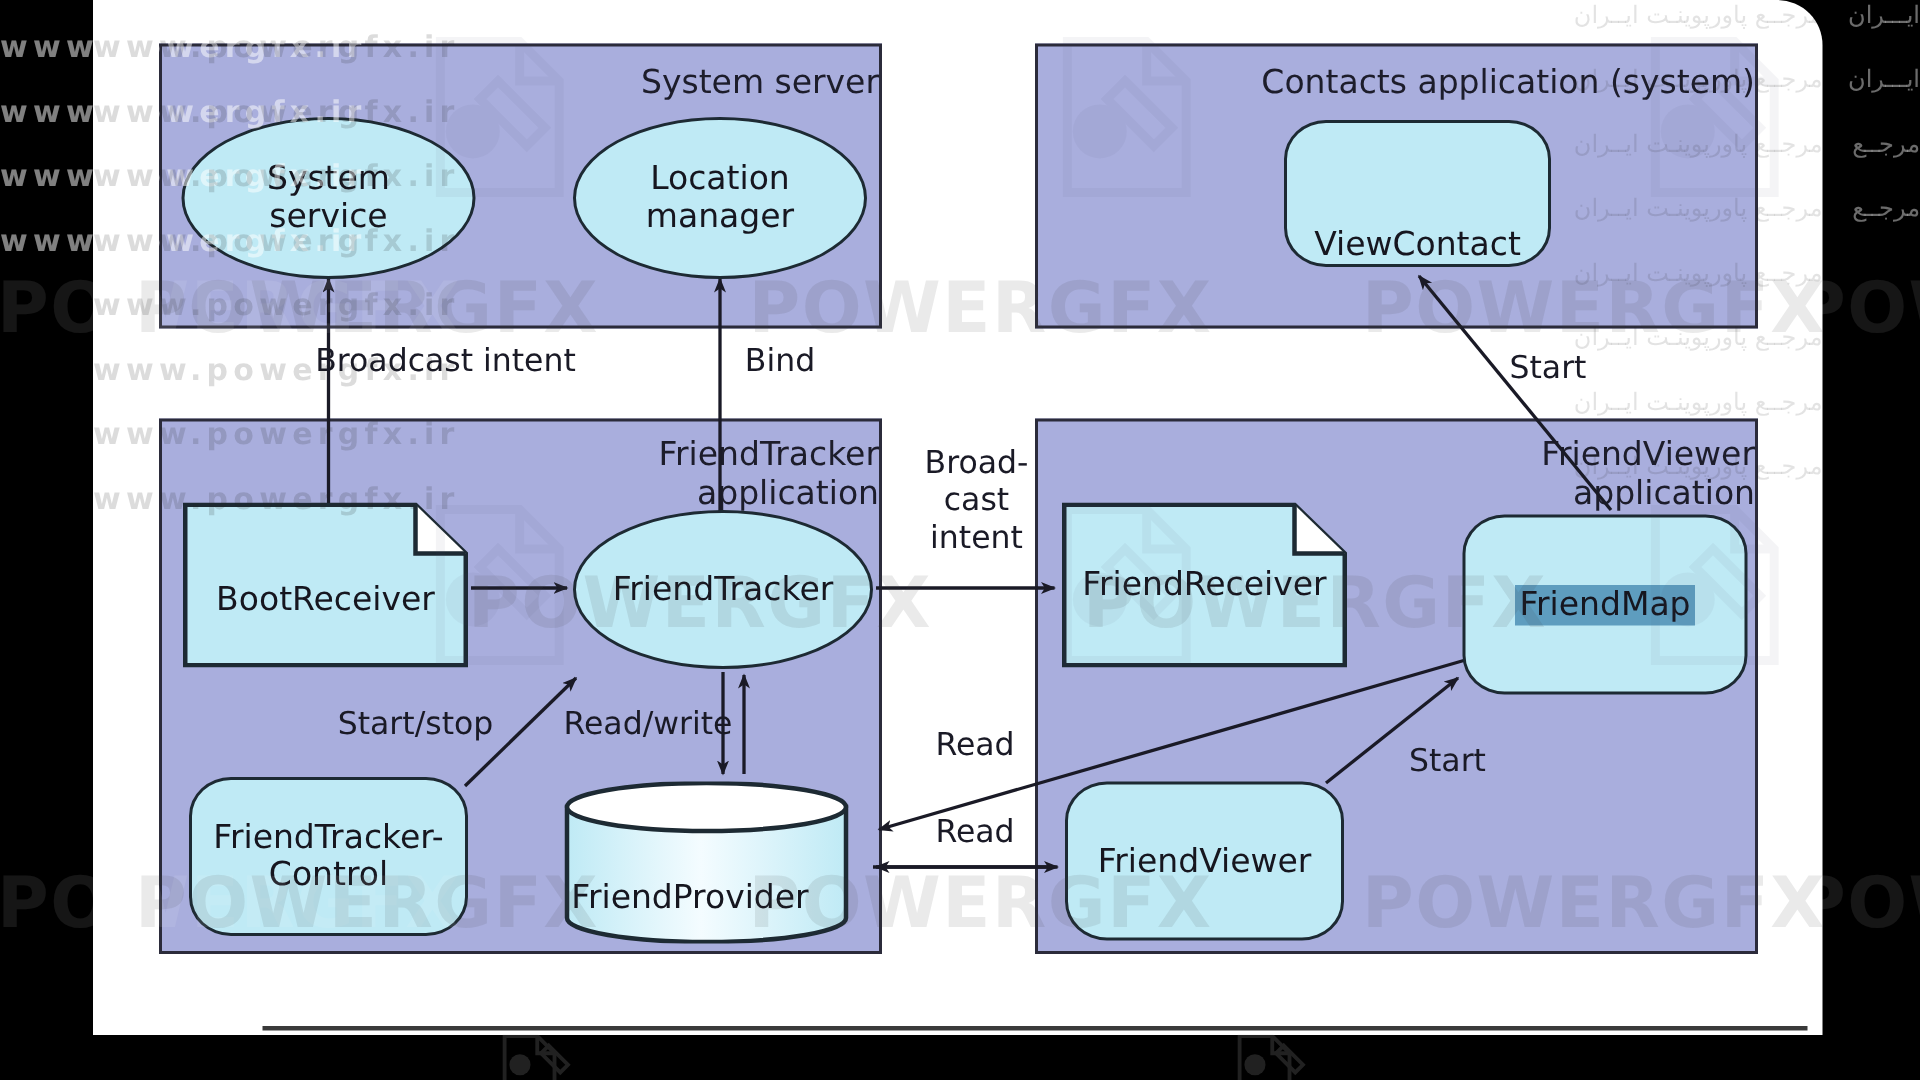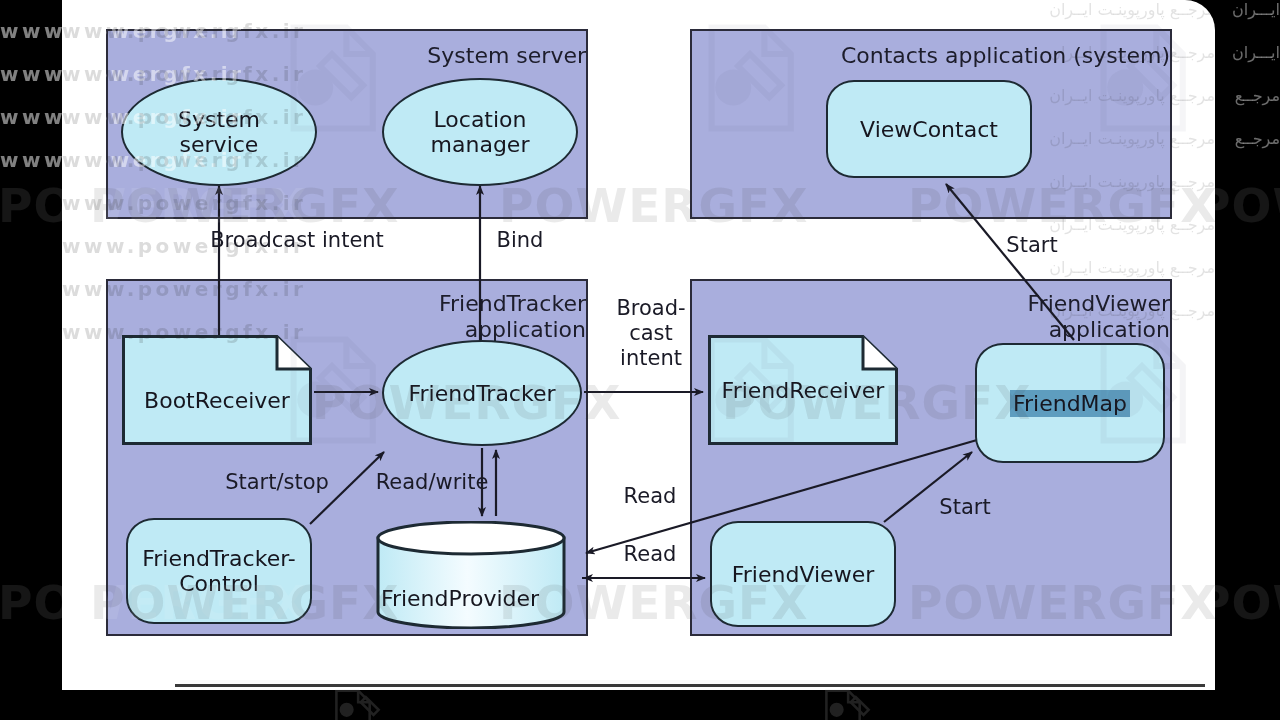--- a/index.html
+++ b/index.html
@@ -295,21 +295,21 @@
 service</span>
       </div>
       <div class="node ellipse" style="left:320px; top:78px; width:196px; height:108px;">
         <span style="white-space:pre-line">Location
 manager</span>
       </div>
 
       <div class="panel" style="left:628px; top:29px; width:482px; height:190px;">
         <div class="panel-title" style="top: 12px; white-space: pre-line; margin-left: 40px;">Contacts application (system)</div>
       </div>
-      <div class="node activity" style="left:764px; top:80px; width:206px; height:98px;">
+      <div class="node activity" style="left:794px; top:80px; width:178px; height:98px;align-items:flex-end;">
         <span>ViewContact</span>
       </div>
 
       <div class="panel" style="left:44px; top:279px; width:482px; height:357px;">
         <div class="panel-title" style="top: 10px; white-space: pre-line;" style2="white-space:pre-line">FriendTracker
 application</div>
       </div>
 
       <div class="note-wrap" style="left:60px; top:335px; width:190px; height:130px;">
         <svg width="190" height="110" viewBox="0 0 190 110">

